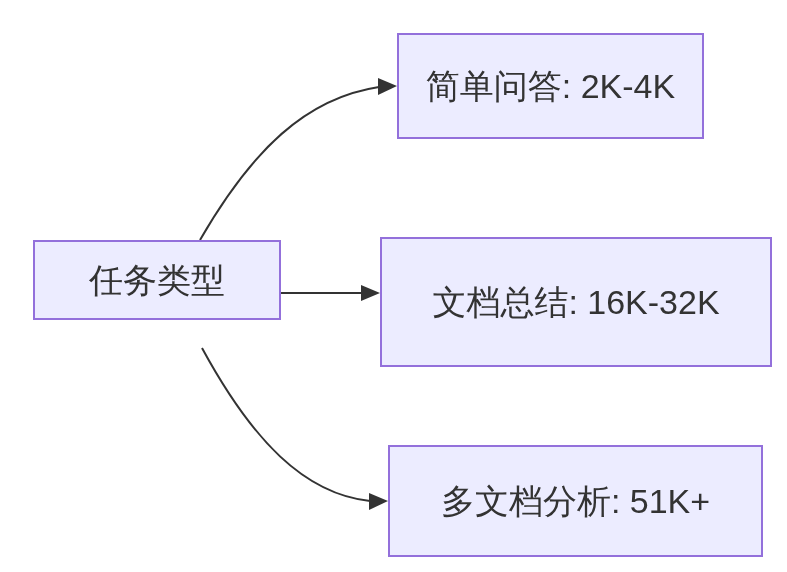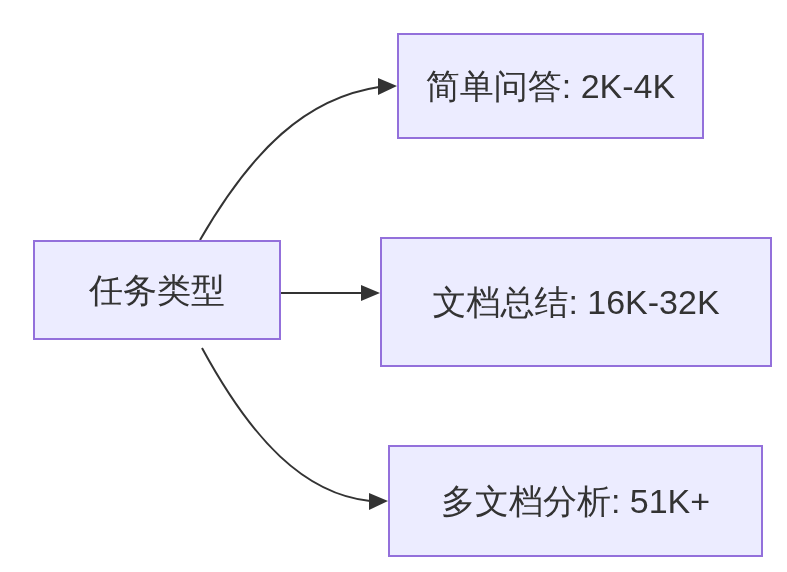--- a/index.html
+++ b/index.html
@@ -47,21 +47,21 @@
     align-items: center;
     justify-content: center;
     text-align: center;
   }
   .node-label {
     font-size: 34px;
     line-height: 1.2;
     color: var(--text);
     white-space: nowrap;
   }
-  .node-root     { left: 33px;  top: 240px; width: 248px; height: 100px; }
+  .node-root     { left: 33px;  top: 240px; width: 248px; height: 80px; }
   .node-qa       { left: 397px; top: 33px;  width: 307px; height: 106px; }
   .node-summary  { left: 380px; top: 237px; width: 392px; height: 130px; }
   .node-multidoc { left: 388px; top: 445px; width: 375px; height: 112px; }
 </style>
 </head>
 <body>
 
 <div class="canvas">
 
   <svg class="edges" viewBox="0 0 787 572" xmlns="http://www.w3.org/2000/svg" aria-hidden="true">

